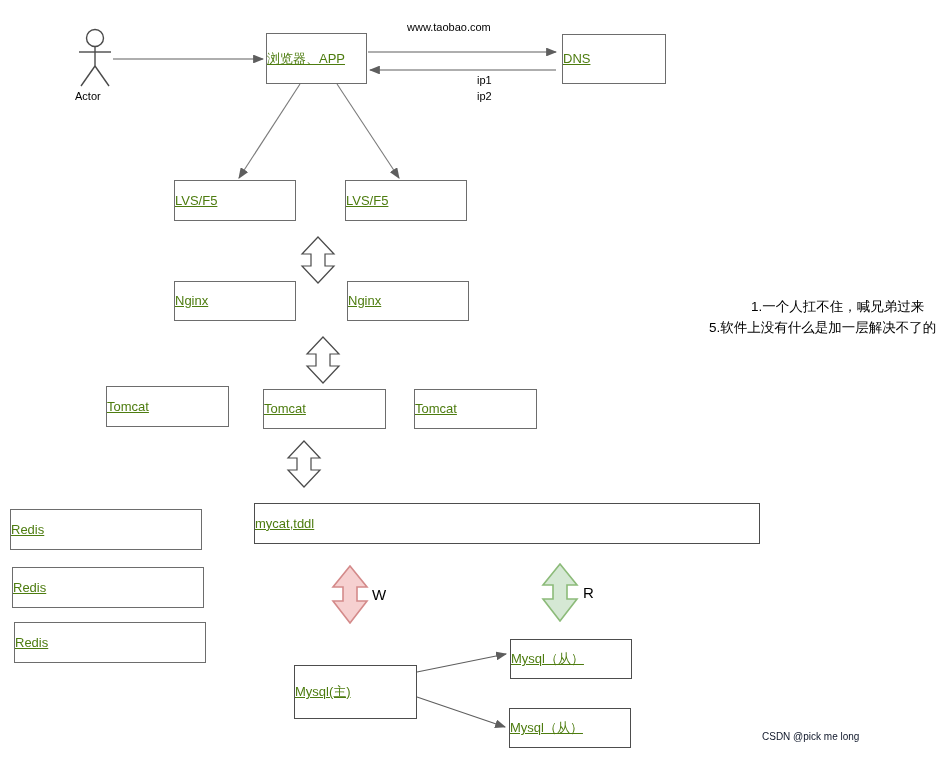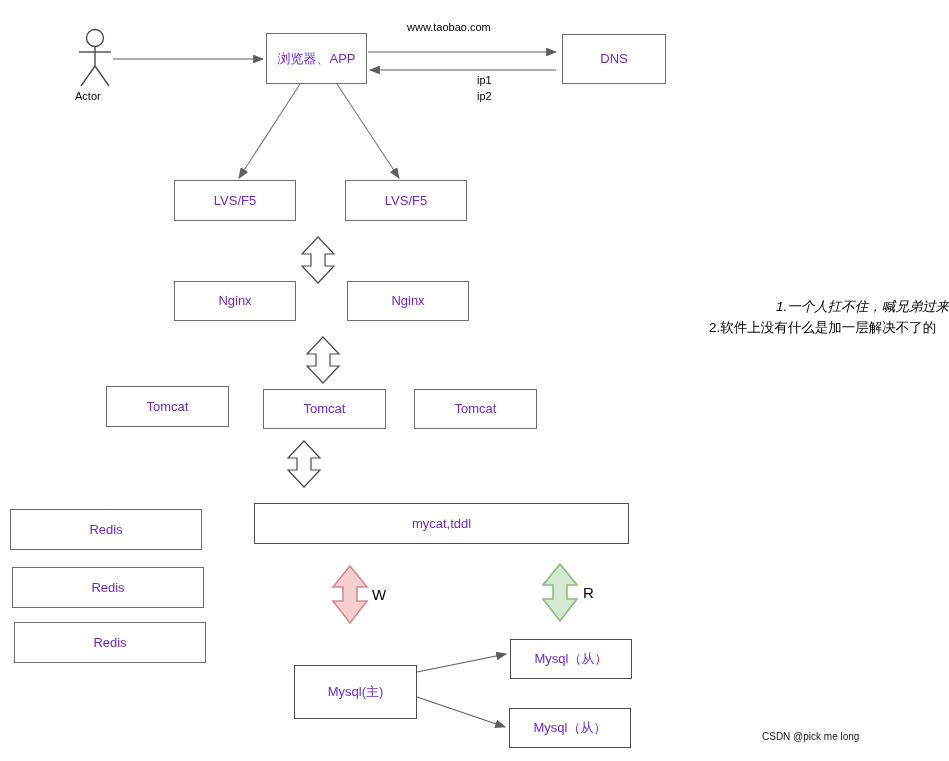--- a/index.html
+++ b/index.html
@@ -27,26 +27,27 @@
     height: 761px;
     pointer-events: none;
   }
   .node {
     position: absolute;
     box-sizing: border-box;
     background: #ffffff;
     border: 1px solid #6d6d6d;
     display: flex;
     align-items: center;
-    justify-content: center;
+    justify-content: flex-start;
     font-size: 13px;
     line-height: 1.2;
-    color: #6d28d9;
+    color: #4d7c0f;
     text-align: center;
     white-space: nowrap;
+    text-decoration: underline;
   }
   .node.thin-dark {
     border-color: #4d4d4d;
   }
   .label {
     position: absolute;
     font-size: 11px;
     color: #000000;
     white-space: nowrap;
   }
@@ -188,21 +189,21 @@
   <div class="node" style="left:10px; top:509px; width:192px; height:41px;">
     <span>Redis</span>
   </div>
   <div class="node" style="left:12px; top:567px; width:192px; height:41px;">
     <span>Redis</span>
   </div>
   <div class="node" style="left:14px; top:622px; width:192px; height:41px;">
     <span>Redis</span>
   </div>
 
-  <div class="node thin-dark" style="left:254px; top:503px; width:375px; height:41px;">
+  <div class="node thin-dark" style="left:254px; top:503px; width:506px; height:41px;">
     <span>mycat,tddl</span>
   </div>
 
   <div class="biarrow" style="left:331px; top:565px; width:38px; height:59px;">
     <svg width="38" height="59" viewBox="0 0 38 59" xmlns="http://www.w3.org/2000/svg">
       <polygon points="19,1 36,22 26,22 26,36 36,36 19,58 2,36 12,36 12,22 2,22" fill="#f6d0d0" stroke="#d48a8a" stroke-width="1.6"></polygon>
     </svg>
   </div>
   <div class="rw-label" style="left:372px; top:586px;">W</div>
 
@@ -216,18 +217,18 @@
   <div class="node thin-dark" style="left:294px; top:665px; width:123px; height:54px;">
     <span>Mysql(主)</span>
   </div>
   <div class="node thin-dark" style="left:510px; top:639px; width:122px; height:40px;">
     <span>Mysql（从）</span>
   </div>
   <div class="node thin-dark" style="left:509px; top:708px; width:122px; height:40px;">
     <span>Mysql（从）</span>
   </div>
 
-  <div class="annotation" style="left:776px; top:297px;font-style:italic;">1.一个人扛不住，喊兄弟过来</div>
-  <div class="annotation" style="left:709px; top:318px;">2.软件上没有什么是加一层解决不了的</div>
+  <div class="annotation" style="left:751px; top:297px;">1.一个人扛不住，喊兄弟过来</div>
+  <div class="annotation" style="left:709px; top:318px;">5.软件上没有什么是加一层解决不了的</div>
 
   <div class="watermark" style="left:762px; top:731px;">CSDN @pick me long</div>
 
 </div>
 
 </body></html>

